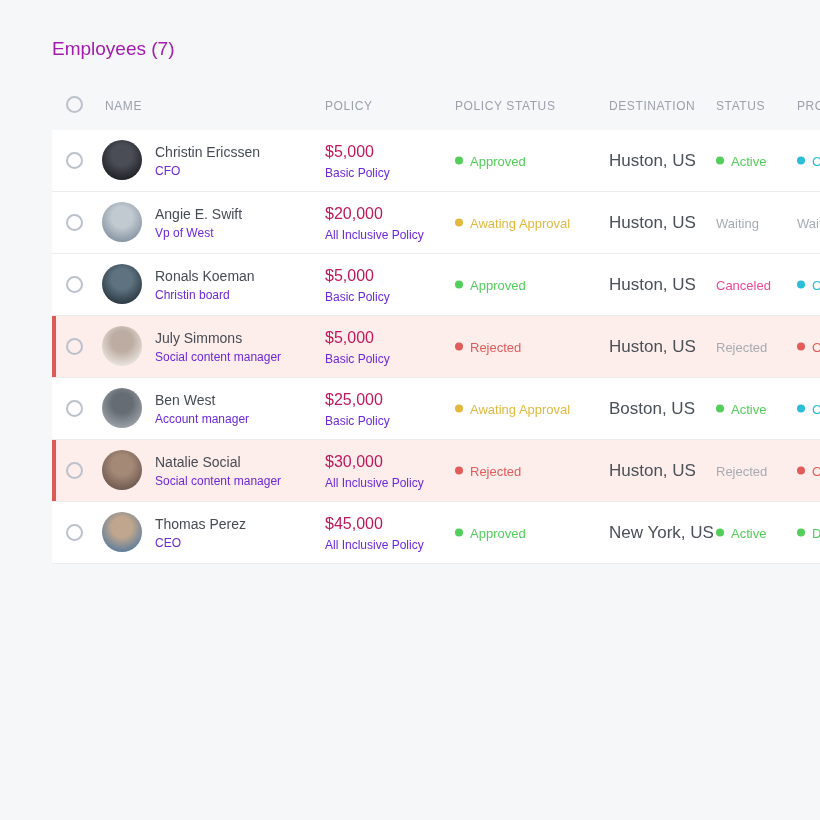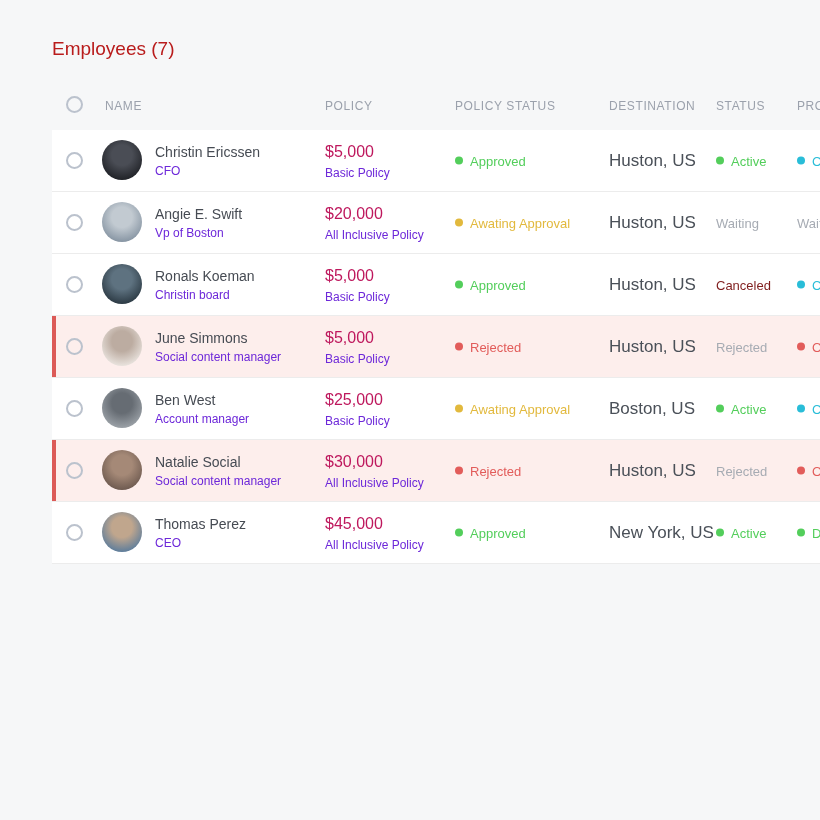--- a/index.html
+++ b/index.html
@@ -4,21 +4,21 @@
 <style>
   html, body {
     margin: 0; padding: 0;
     width: 820px; height: 820px;
     overflow: hidden;
     background: #f6f7f8;
     font-family: "Liberation Sans", sans-serif;
   }
   .page-title {
     position: absolute; left: 52px; top: 38px;
-    font-size: 19px; color: #b91c1c; font-weight: 400;
+    font-size: 19px; color: #a21caf; font-weight: 400;
   }
   
   .header-row {
     position: absolute; left: 52px; top: 86px;
     width: 768px; height: 44px;
   }
   .header-row .hcol {
     position: absolute; top: 13px;
     font-size: 12px; letter-spacing: 0.6px;
     color: #9ba1ac; font-weight: 400;
@@ -110,21 +110,21 @@
       <span class="dot" style="background: rgb(41, 189, 216);"></span>
       <span class="lbl" style="color: rgb(41, 189, 216);">C</span>
     </div>
   </div>
     <div class="row">
     <span class="accent"></span>
     <span class="check"></span>
     <span class="avatar" style="background: radial-gradient(circle at 50% 38%, rgb(194, 202, 209) 0px, rgb(194, 202, 209) 32%, rgb(135, 149, 163) 78%);"></span>
     <div class="cell name-cell">
       <div class="name">Angie E. Swift</div>
-      <div class="sub">Vp of Boston</div>
+      <div class="sub">Vp of West</div>
     </div>
     <div class="cell policy-cell">
       <div class="amount">$20,000</div>
       <div class="sub">All Inclusive Policy</div>
     </div>
     <div class="cell pstatus-cell dotted">
       <span class="dot" style="background: rgb(226, 185, 61);"></span>
       <span class="lbl" style="color: rgb(226, 185, 61);">Awating Approval</span>
     </div>
     <div class="cell dest-cell">Huston, US</div>
@@ -149,33 +149,33 @@
       <div class="amount">$5,000</div>
       <div class="sub">Basic Policy</div>
     </div>
     <div class="cell pstatus-cell dotted">
       <span class="dot" style="background: rgb(83, 206, 91);"></span>
       <span class="lbl" style="color: rgb(83, 206, 91);">Approved</span>
     </div>
     <div class="cell dest-cell">Huston, US</div>
     <div class="cell status-cell dotted">
 
-      <span class="lbl" style="color: #7f1d1d;">Canceled</span>
+      <span class="lbl" style="color: #ec4899;">Canceled</span>
     </div>
     <div class="cell prog-cell dotted">
       <span class="dot" style="background: rgb(41, 189, 216);"></span>
       <span class="lbl" style="color: rgb(41, 189, 216);">C</span>
     </div>
   </div>
     <div class="row" style="background: rgb(253, 238, 236);">
     <span class="accent" style="background: rgb(220, 90, 87);"></span>
     <span class="check"></span>
     <span class="avatar" style="background: radial-gradient(circle at 50% 38%, rgb(188, 172, 161) 0px, rgb(188, 172, 161) 32%, rgb(233, 227, 222) 78%);"></span>
     <div class="cell name-cell">
-      <div class="name">June Simmons</div>
+      <div class="name">July Simmons</div>
       <div class="sub">Social content manager</div>
     </div>
     <div class="cell policy-cell">
       <div class="amount">$5,000</div>
       <div class="sub">Basic Policy</div>
     </div>
     <div class="cell pstatus-cell dotted">
       <span class="dot" style="background: rgb(226, 92, 90);"></span>
       <span class="lbl" style="color: rgb(226, 92, 90);">Rejected</span>
     </div>

